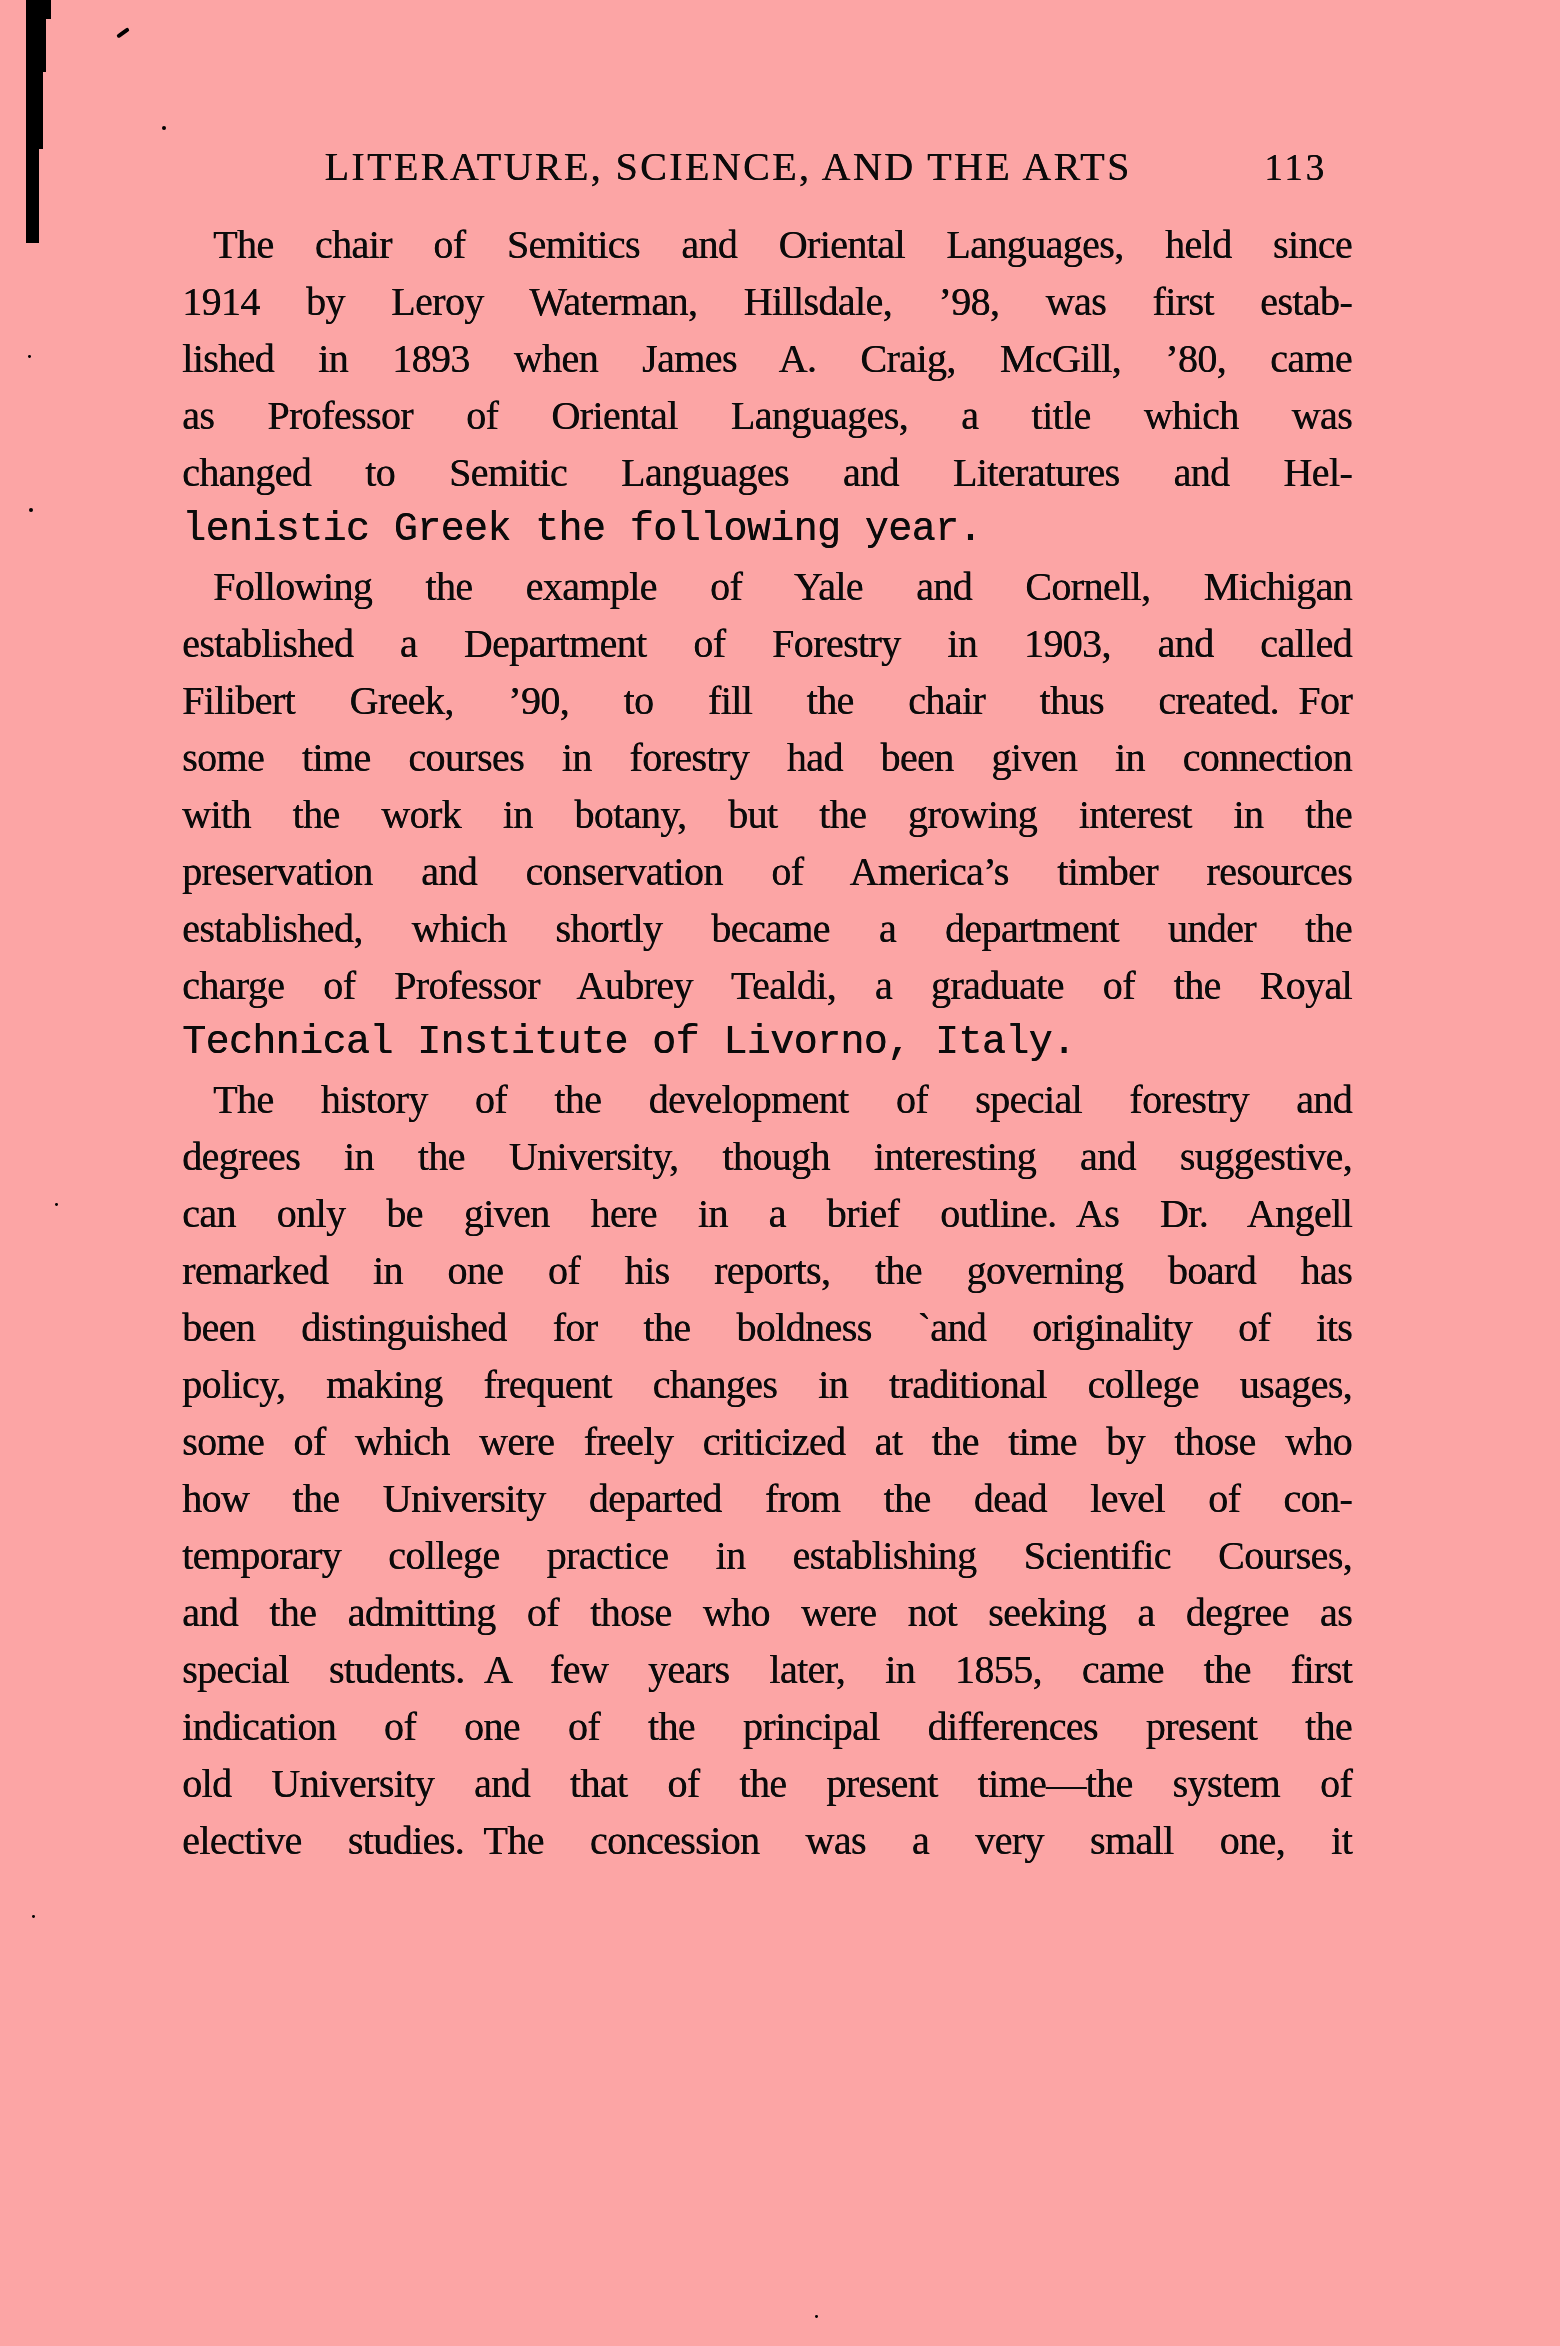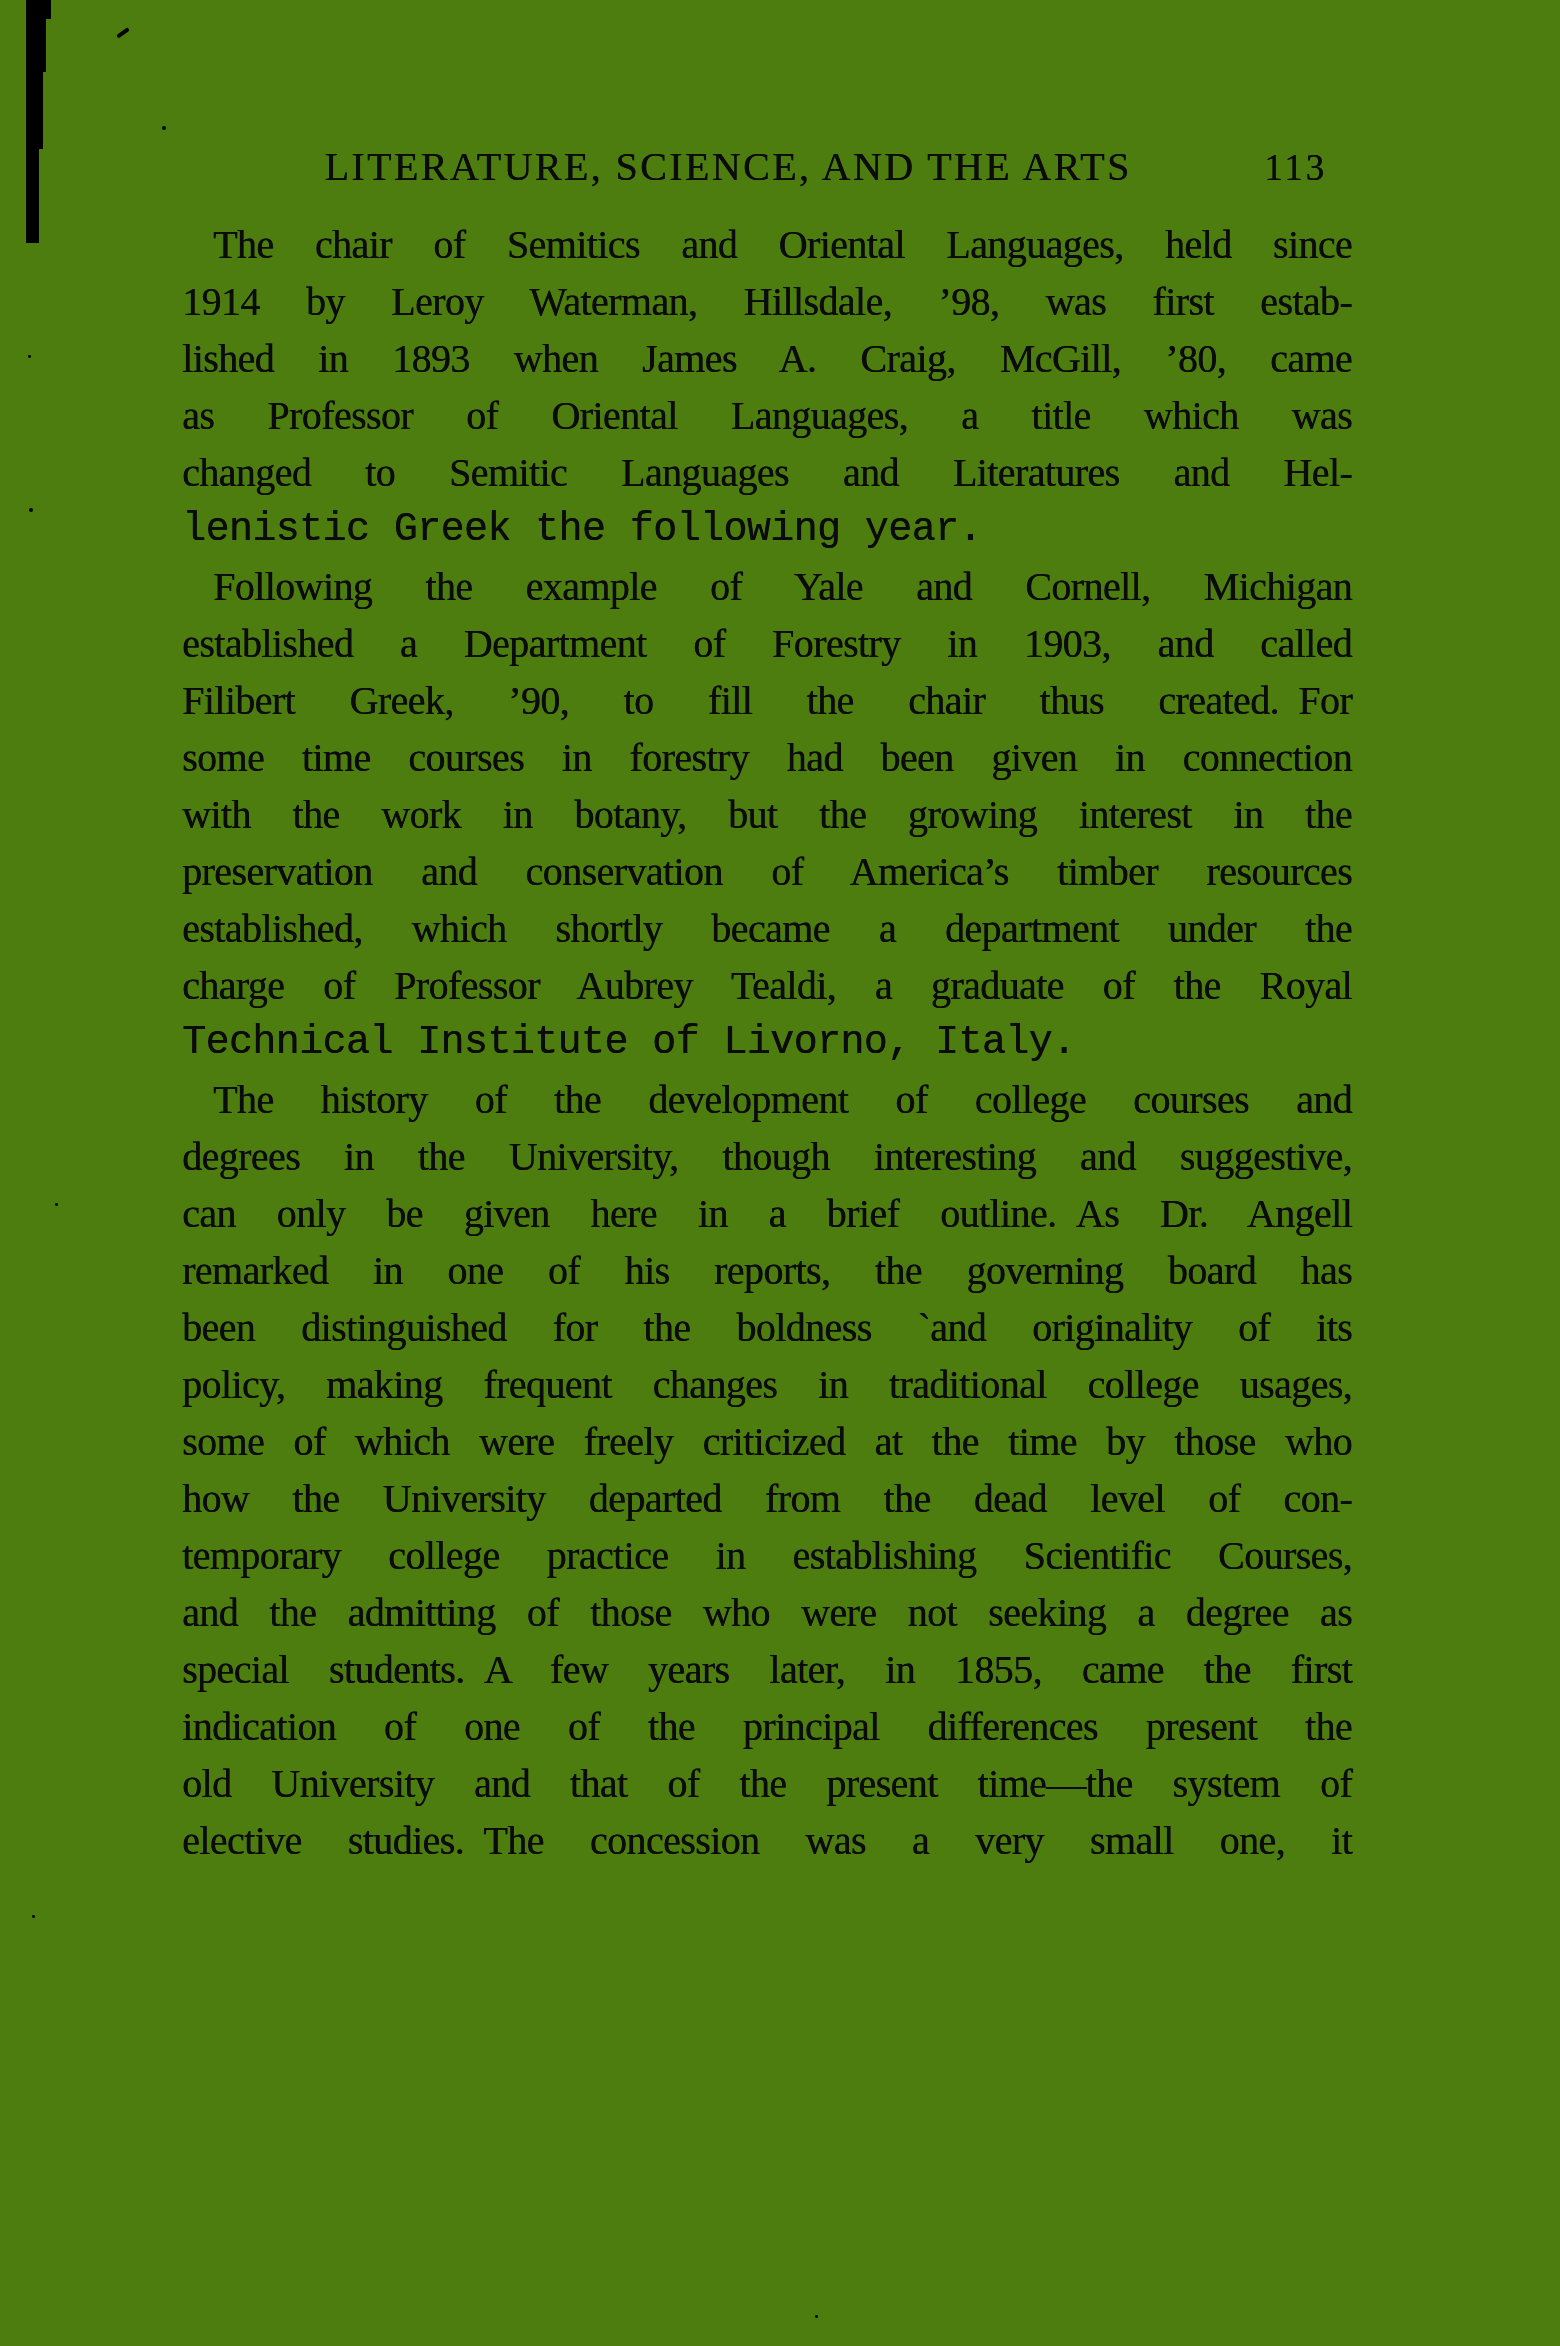--- a/index.html
+++ b/index.html
@@ -4,21 +4,21 @@
 <style>
   html, body {
     margin: 0;
     padding: 0;
     background: #ffffff;
   }
   .page {
     position: relative;
     width: 1560px;
     height: 2346px;
-    background: #4d7c0f;
+    background: #fca5a5;
     overflow: hidden;
     font-family: "Liberation Serif", serif;
     color: #0b0b0b;
   }
   
   .header {
     position: absolute;
     left: 182px;
     top: 143px;
     width: 1170px;
@@ -112,21 +112,21 @@
     <div class="ln pend">lenistic Greek the following year.</div>
     <div class="ln indent">Following the example of Yale and Cornell, Michigan</div>
     <div class="ln">established a Department of Forestry in 1903, and called</div>
     <div class="ln">Filibert Greek, ’90, to fill the chair thus created. For</div>
     <div class="ln">some time courses in forestry had been given in connection</div>
     <div class="ln">with the work in botany, but the growing interest in the</div>
     <div class="ln">preservation and conservation of America’s timber resources</div>
     <div class="ln">established, which shortly became a department under the</div>
     <div class="ln">charge of Professor Aubrey Tealdi, a graduate of the Royal</div>
     <div class="ln pend">Technical Institute of Livorno, Italy.</div>
-    <div class="ln indent">The history of the development of college courses and</div>
+    <div class="ln indent">The history of the development of special forestry and</div>
     <div class="ln">degrees in the University, though interesting and suggestive,</div>
     <div class="ln">can only be given here in a brief outline. As Dr. Angell</div>
     <div class="ln">remarked in one of his reports, the governing board has</div>
     <div class="ln">been distinguished for the boldness `and originality of its</div>
     <div class="ln">policy, making frequent changes in traditional college usages,</div>
     <div class="ln">some of which were freely criticized at the time by those who</div>
     <div class="ln">how the University departed from the dead level of con-</div>
     <div class="ln">temporary college practice in establishing Scientific Courses,</div>
     <div class="ln">and the admitting of those who were not seeking a degree as</div>
     <div class="ln">special students. A few years later, in 1855, came the first</div>

